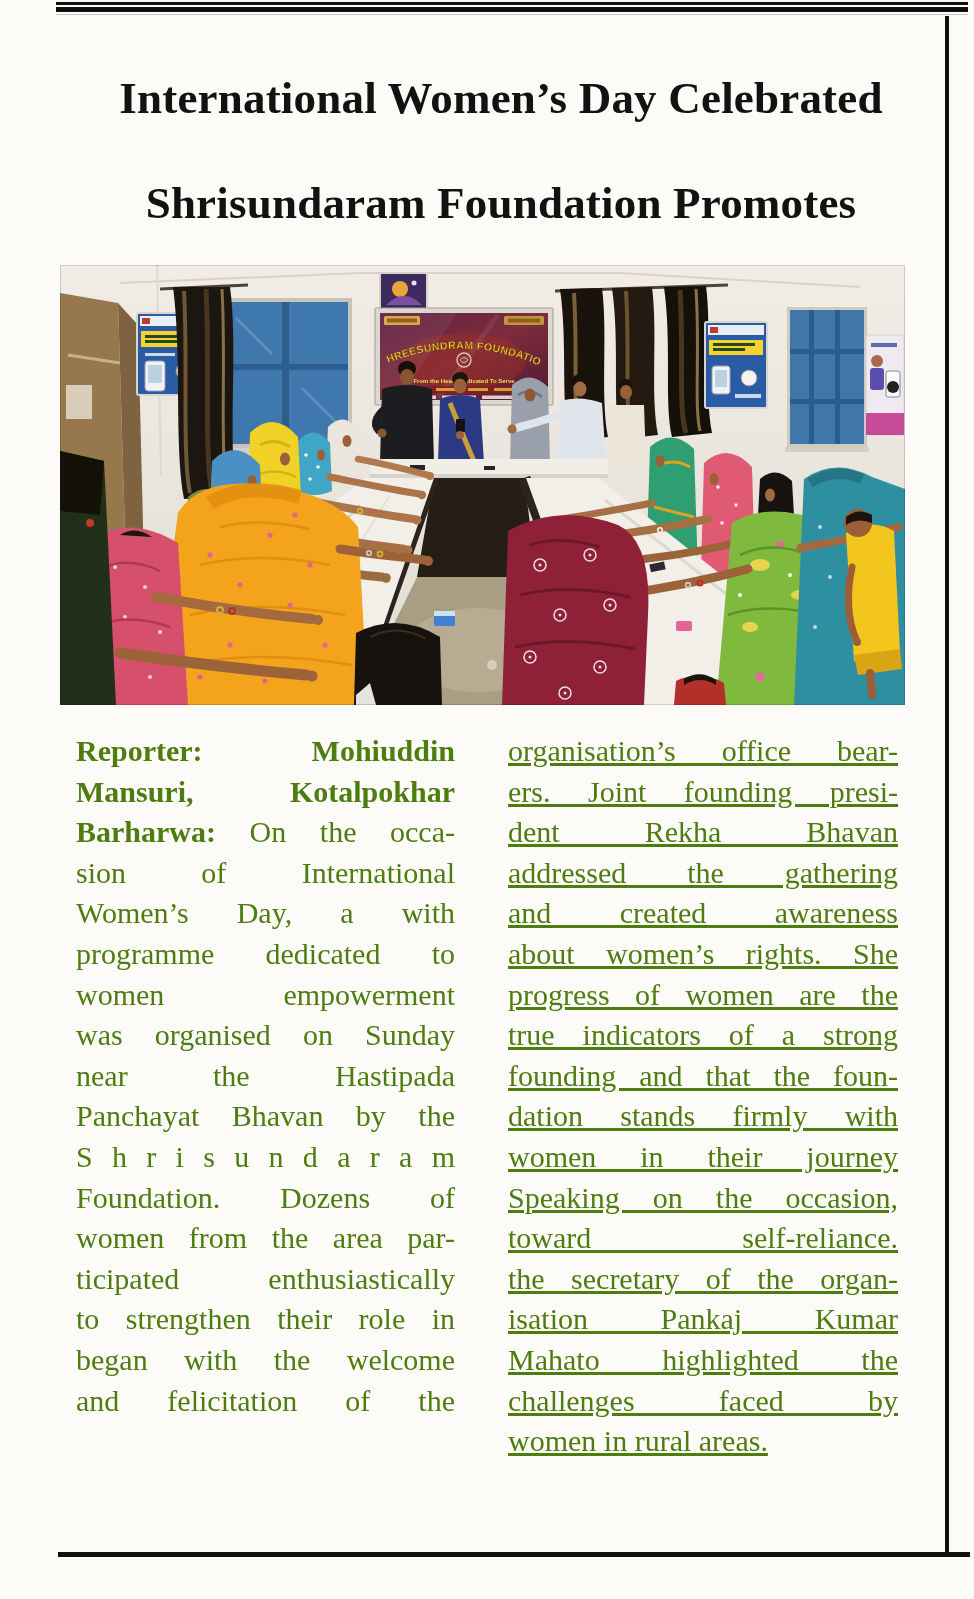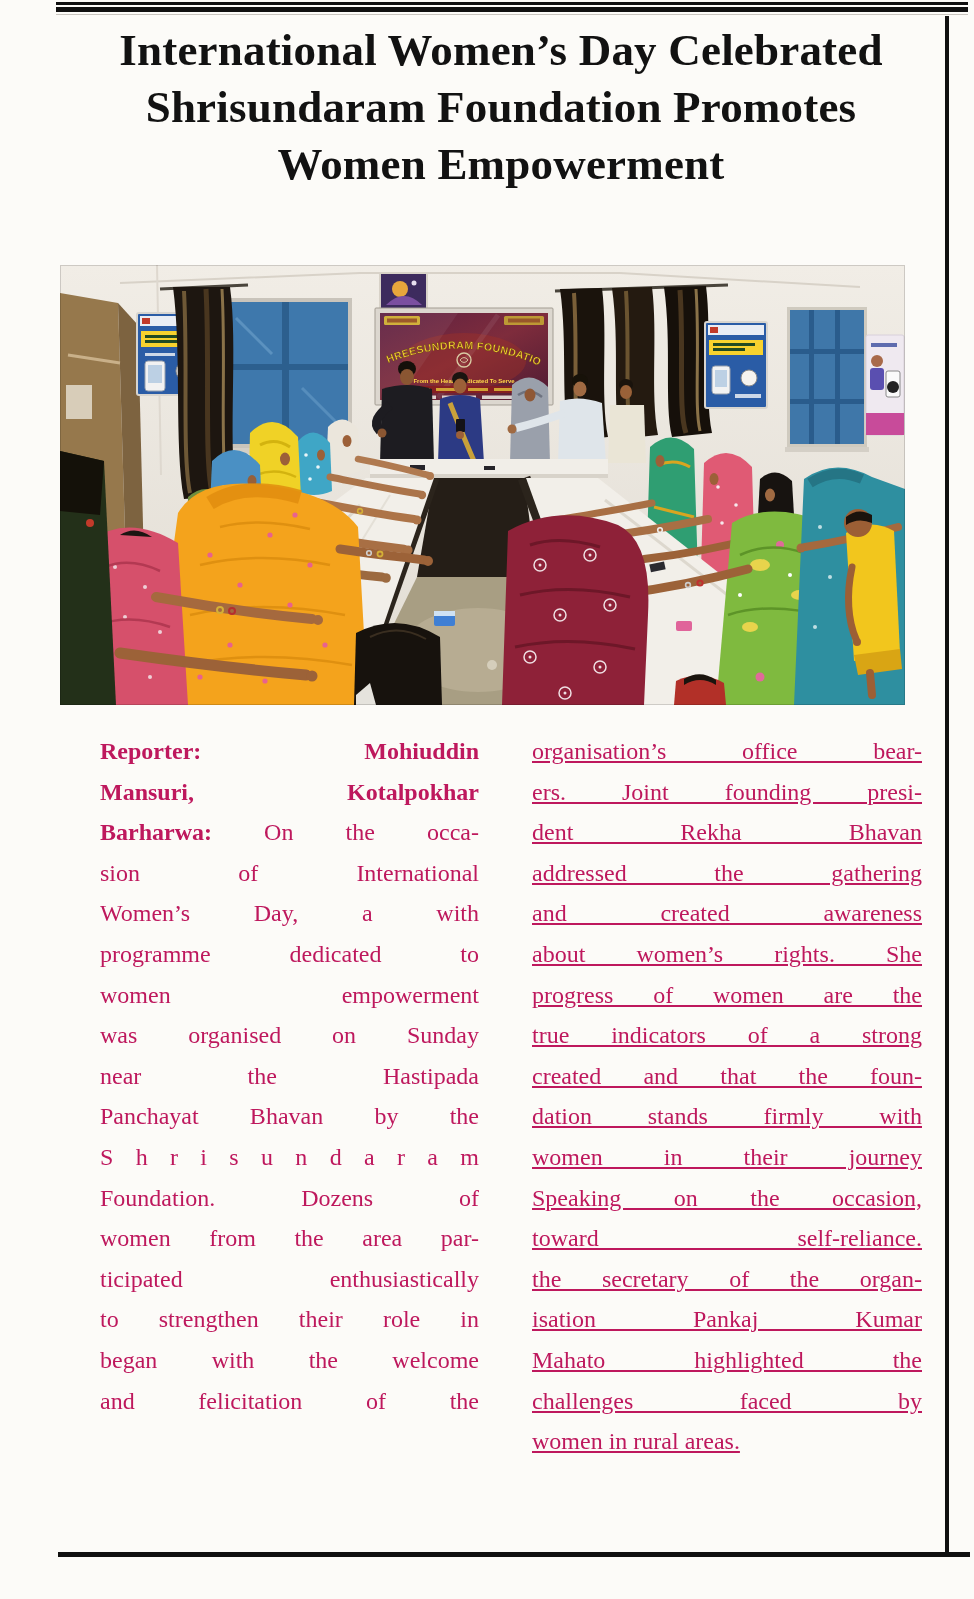--- a/index.html
+++ b/index.html
@@ -10,26 +10,26 @@
   
   .top-rule{position:absolute;left:56px;top:2px;width:912px;height:14px;}
   .top-rule .t1{position:absolute;top:0;left:0;right:0;height:3px;background:#101010;}
   .top-rule .t2{position:absolute;top:5px;left:0;right:0;height:5px;background:#101010;}
   .top-rule .t3{position:absolute;top:12px;left:0;right:0;height:1px;background:#c9c5bf;}
   .right-rule{position:absolute;left:945px;top:16px;width:4px;height:1541px;background:#101010;}
   .bottom-rule{position:absolute;left:58px;top:1552px;width:912px;height:5px;background:#101010;}
   
   .headline{position:absolute;left:58px;top:22px;width:886px;margin:0;text-align:center;
     font-weight:bold;font-size:45px;line-height:57px;letter-spacing:.2px;color:#121212;}
-  .hl-line{white-space:nowrap;}
+  .hl-line{white-space:nowrap;margin-top:48px;}
   
   .photo{position:absolute;left:60px;top:265px;width:845px;height:440px;margin:0;padding:0;}
   .photo svg{display:block;width:845px;height:440px;}
   
-  .col{position:absolute;top:731px;font-size:24px;line-height:40.6px;color:#be185d;margin-left:24px;}
+  .col{position:absolute;top:731px;font-size:30px;line-height:40.6px;color:#4d7c0f;}
   #col-left{left:76px;width:379px;}
   #col-right{left:508px;width:390px;text-decoration:underline;}
   .bline{height:40.6px;text-align:justify;text-align-last:justify;}
   .bline.nojust{text-align-last:left;}
   .b{font-weight:bold;}
 </style>
 </head>
 <body>
 
 <div class="sheet">
@@ -461,21 +461,21 @@
     </div>
   <div class="col" id="col-right">
       <div class="bline"><span>organisation’s office bear-</span></div>
       <div class="bline"><span>ers. Joint founding presi-</span></div>
       <div class="bline"><span>dent Rekha Bhavan</span></div>
       <div class="bline"><span>addressed the gathering</span></div>
       <div class="bline"><span>and created awareness</span></div>
       <div class="bline"><span>about women’s rights. She</span></div>
       <div class="bline"><span>progress of women are the</span></div>
       <div class="bline"><span>true indicators of a strong</span></div>
-      <div class="bline"><span>created and that the foun-</span></div>
+      <div class="bline"><span>founding and that the foun-</span></div>
       <div class="bline"><span>dation stands firmly with</span></div>
       <div class="bline"><span>women in their journey</span></div>
       <div class="bline"><span>Speaking on the occasion,</span></div>
       <div class="bline"><span>toward self-reliance.</span></div>
       <div class="bline"><span>the secretary of the organ-</span></div>
       <div class="bline"><span>isation Pankaj Kumar</span></div>
       <div class="bline"><span>Mahato highlighted the</span></div>
       <div class="bline"><span>challenges faced by</span></div>
       <div class="bline nojust"><span>women in rural areas.</span></div>
     </div>

